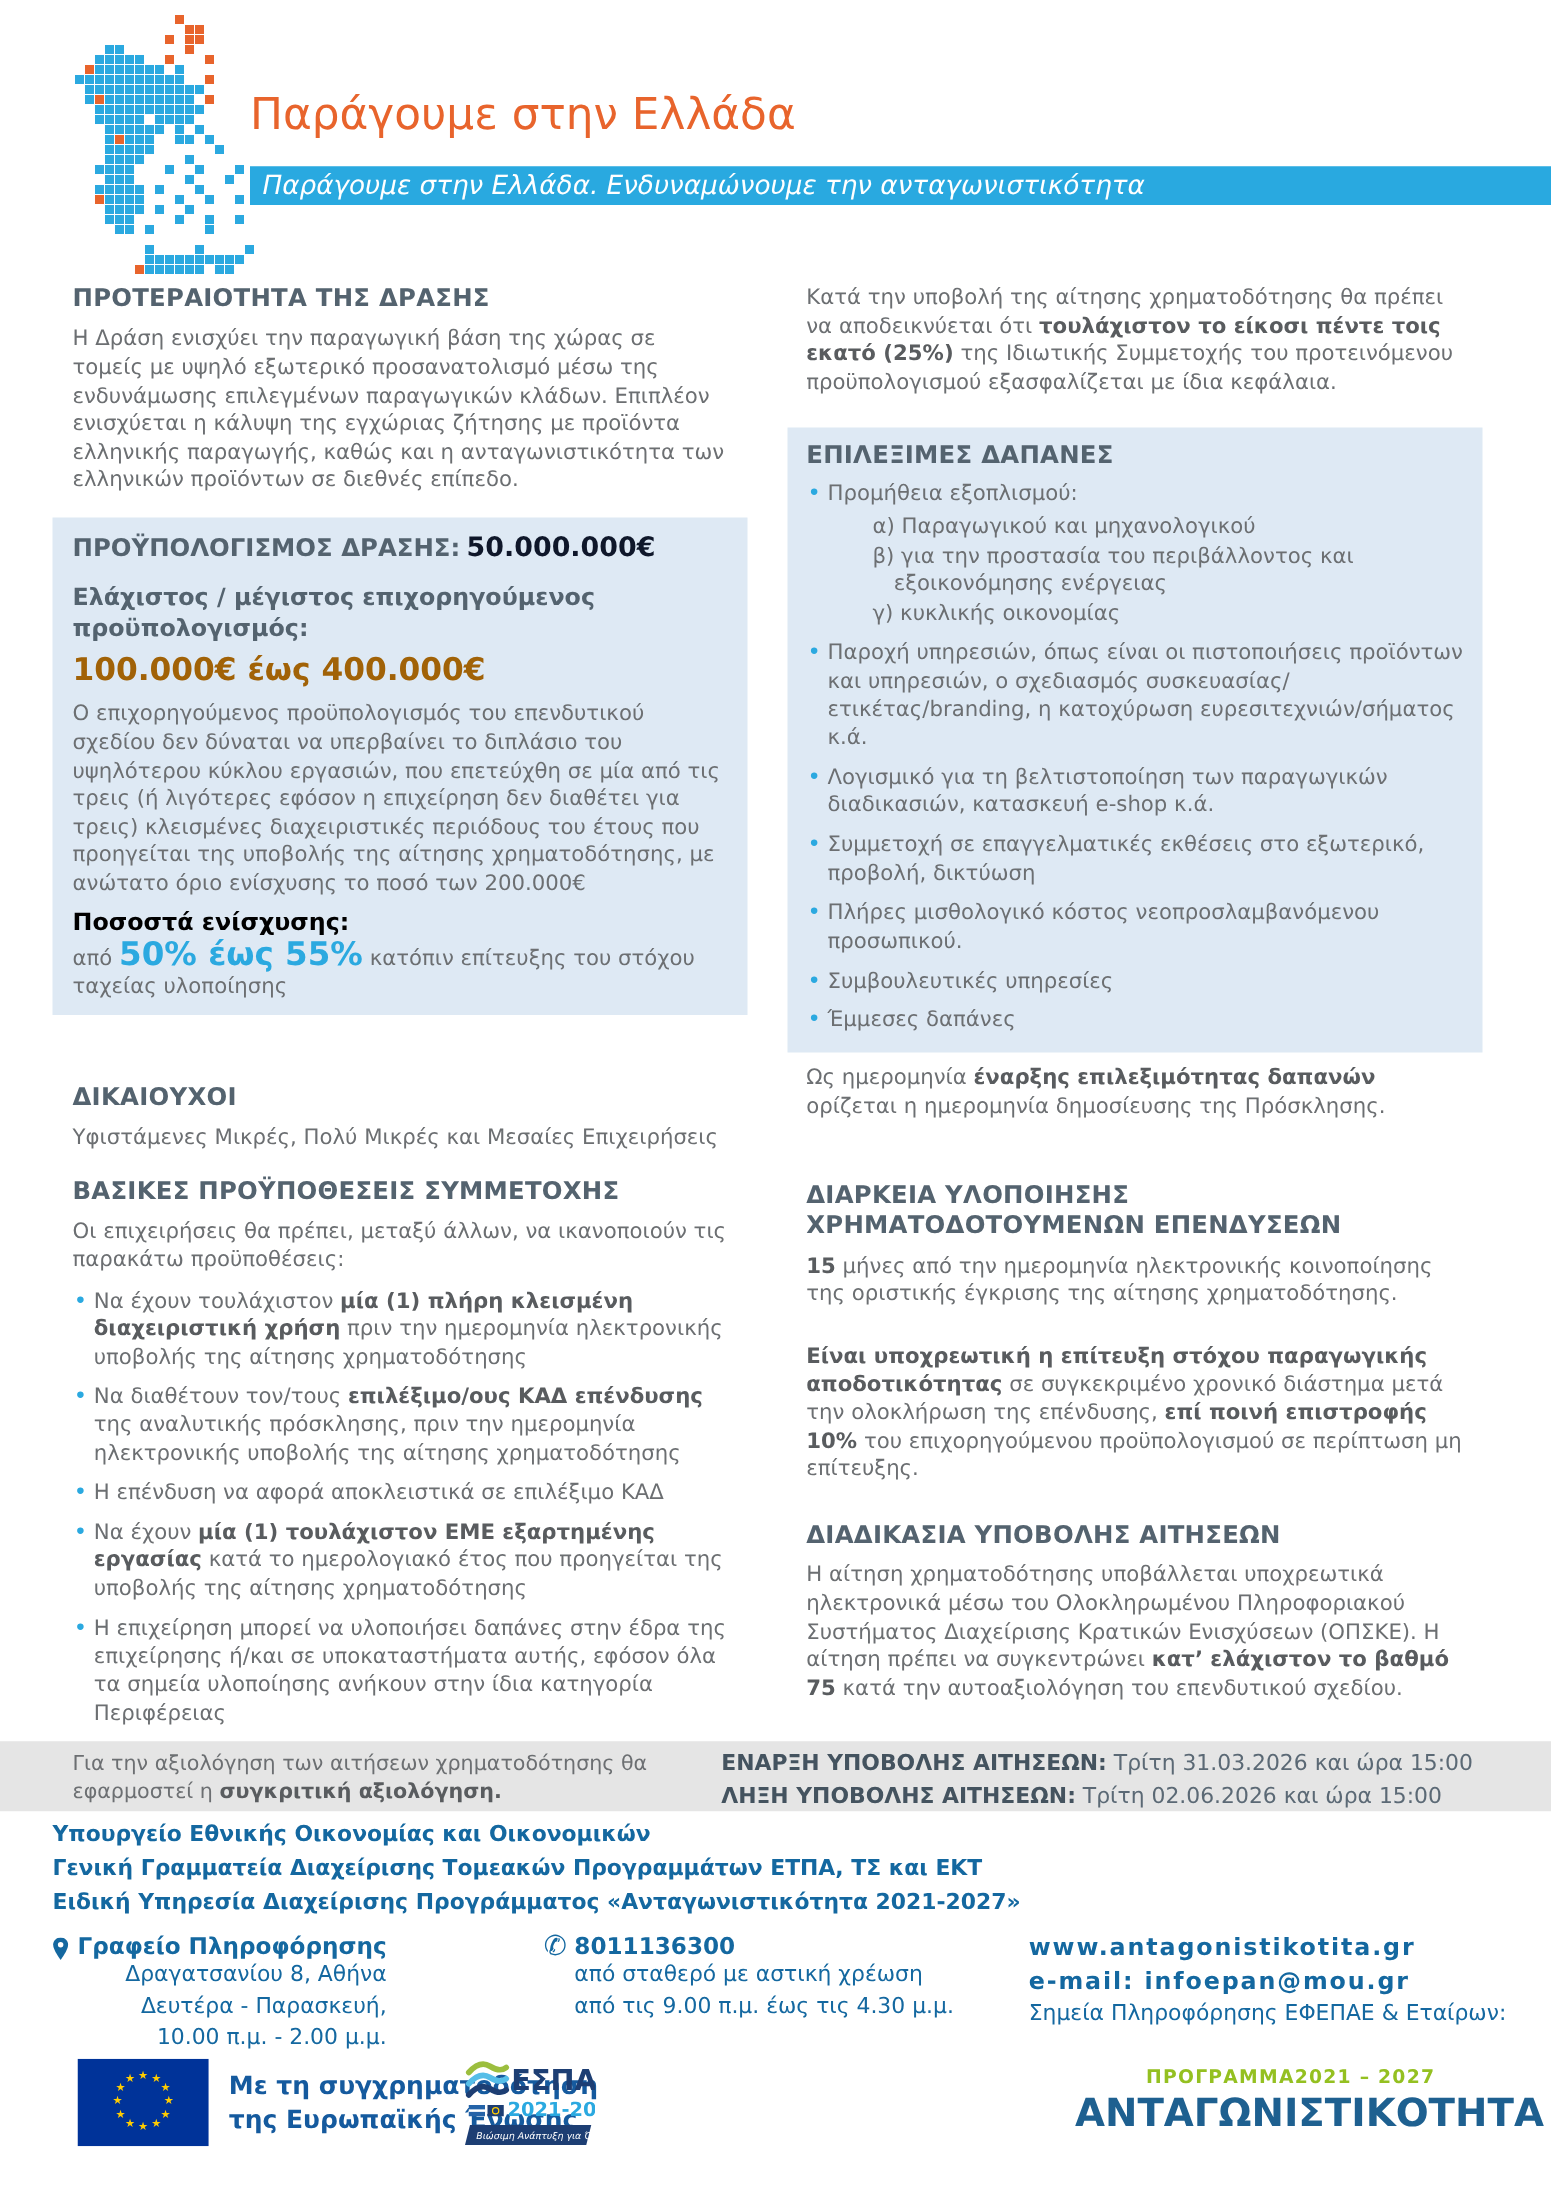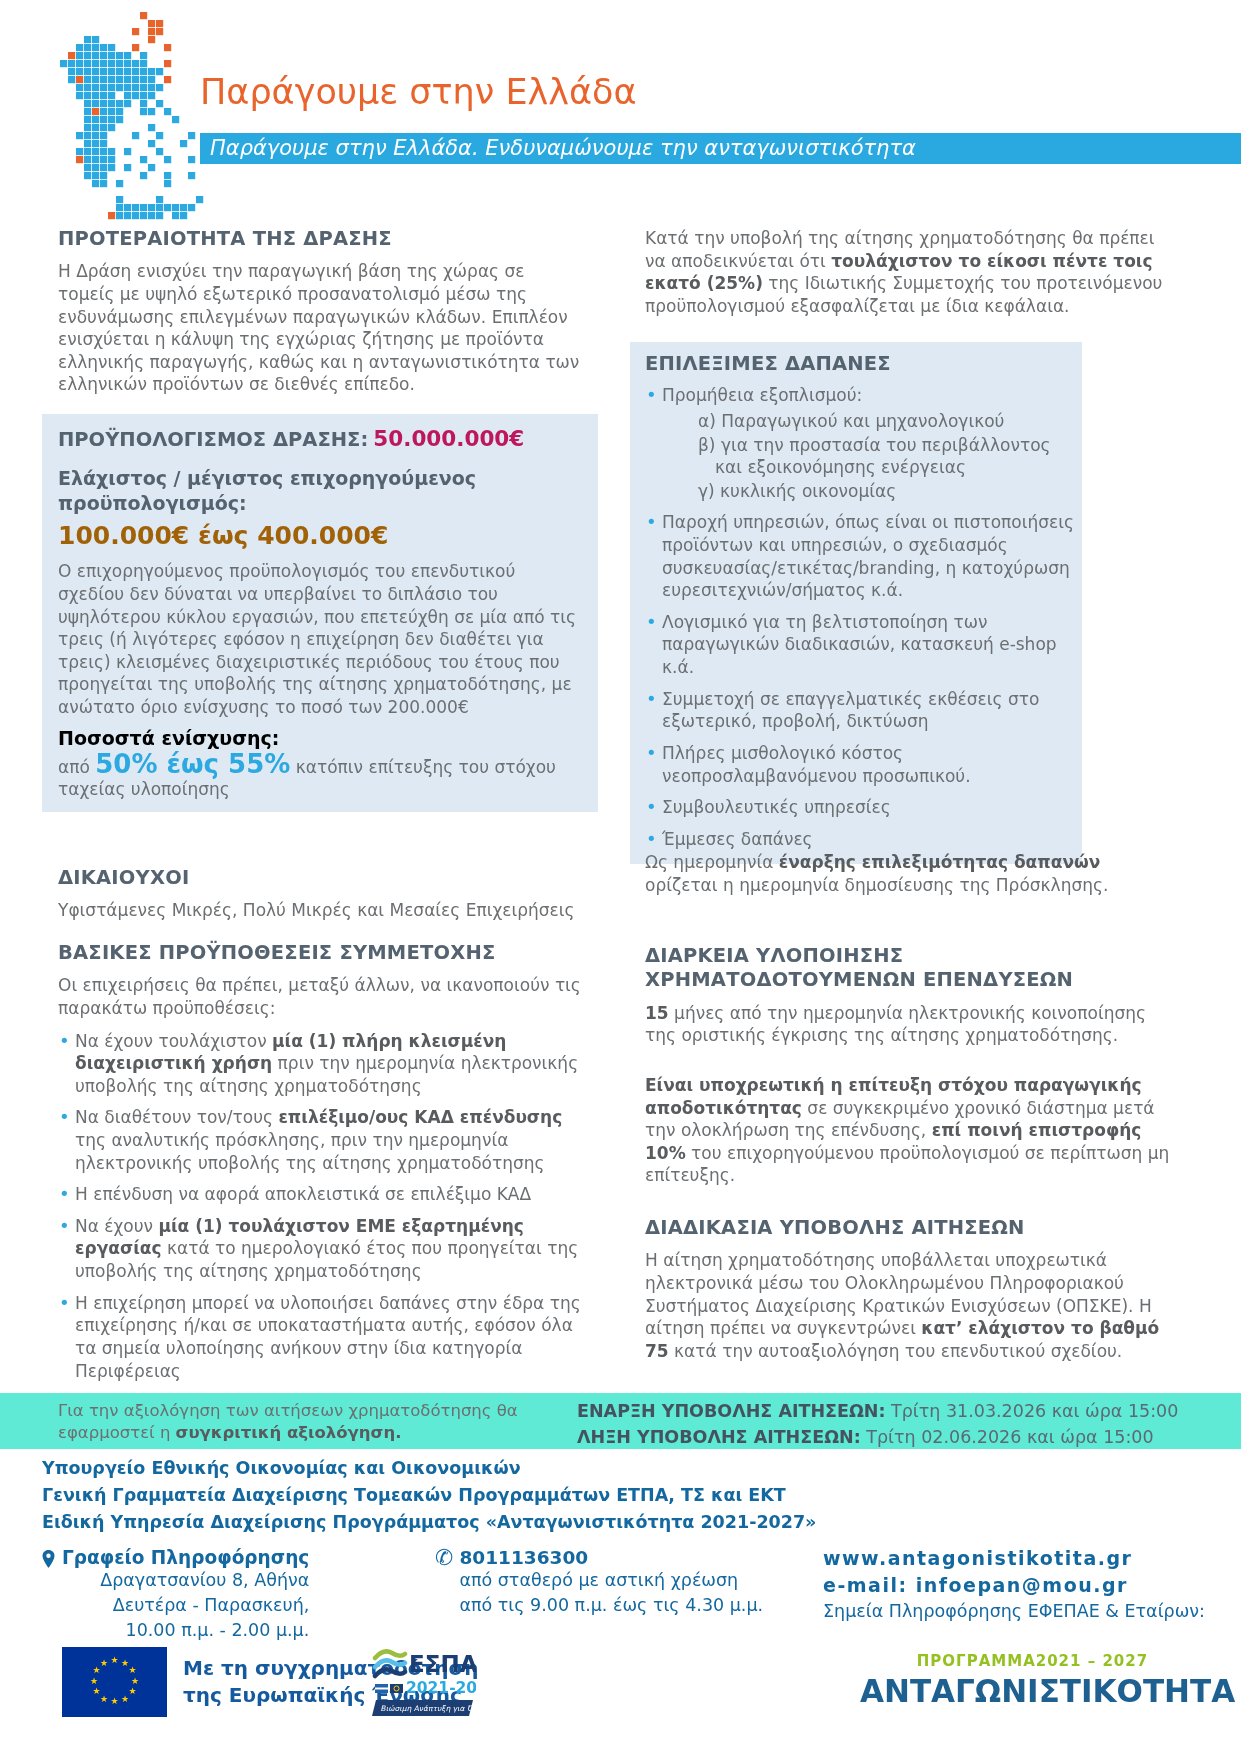--- a/index.html
+++ b/index.html
@@ -12,39 +12,39 @@
   p{margin-bottom:8px;}
   strong{color:#595C5F;}
   .big-accent{color:#2BA9E0;font-weight:bold;font-size:25px;}
   
   #title{left:200px;top:72px;font-size:35px;font-weight:normal;color:#E8642C;}
   #banner{left:200px;top:133px;right:0;height:31px;background:#29A9E0;}
   #banner span{display:block;padding-left:10px;line-height:31px;color:#ffffff;font-style:italic;font-size:21px;}
   
   .bluebox{background:#DEE9F4;box-sizing:border-box;}
   #box-budget{left:42px;top:414px;width:556px;padding:12px 18px 12px 16px;}
-  #box-expenses{left:630px;top:342px;width:452px;padding:10px 6px 12px 15px;}
+  #box-expenses{left:630px;top:342px;width:556px;padding:10px 6px 12px 15px;}
   
   ul{list-style:none;margin:0;padding:0;}
   li{position:relative;padding-left:17px;margin-bottom:9px;}
   li::before{content:"\2022";position:absolute;left:1px;top:-1px;color:#2BA9E0;font-size:18px;}
   ul.sub{margin:3px 0 2px 36px;}
   ul.sub li{padding-left:17px;text-indent:-17px;margin-bottom:1px;}
   ul.sub li::before{content:"";}
   
   .budget-row1{margin-bottom:15px;}
   .budget-label{font-weight:bold;color:#54636F;font-size:19.5px;}
-  .budget-amount{font-weight:bold;color:#be185d;font-size:21.5px;}
+  .budget-amount{font-weight:bold;color:#0f172a;font-size:21.5px;}
   .minmax-label{font-weight:bold;color:#54636F;font-size:19px;line-height:1.3;margin-bottom:6px;}
   .minmax-value{font-weight:bold;color:#a16207;font-size:25px;margin-bottom:10px;}
   .rates-label{font-weight:bold;color:#000000;font-size:19px;margin:8px 0 2px 0;}
   .rates-line{font-size:17px;color:#6C6F72;line-height:1.3;}
   .rates-line .big-accent{font-size:26px;line-height:1;}
   
-  #band{left:0;top:1393px;width:1241px;height:56px;background:#5eead4;}
+  #band{left:0;top:1393px;width:1241px;height:56px;background:#e5e5e5;}
   .band-left{position:absolute;left:58px;top:7px;width:470px;font-size:16.5px;line-height:1.35;color:#6C6F72;}
   .band-right{position:absolute;left:577px;top:5px;font-size:17.5px;line-height:1.5;color:#5B6975;}
   .band-label{font-weight:bold;color:#44535F;}
   #ministry{left:42px;top:1455px;font-size:17.5px;font-weight:bold;color:#1468A0;line-height:27px;}
   .contact-title{font-weight:bold;font-size:18.5px;color:#1468A0;}
   .contact-line{font-size:17.5px;color:#1468A0;line-height:25px;}
   #contact-web{right:36px;top:1545px;text-align:left;}
   .weblink{font-weight:bold;font-size:19px;letter-spacing:1.5px;color:#1468A0;line-height:27px;}
   
   #eu-text{left:183px;top:1655px;font-size:20px;font-weight:bold;color:#155A9E;line-height:27px;}

